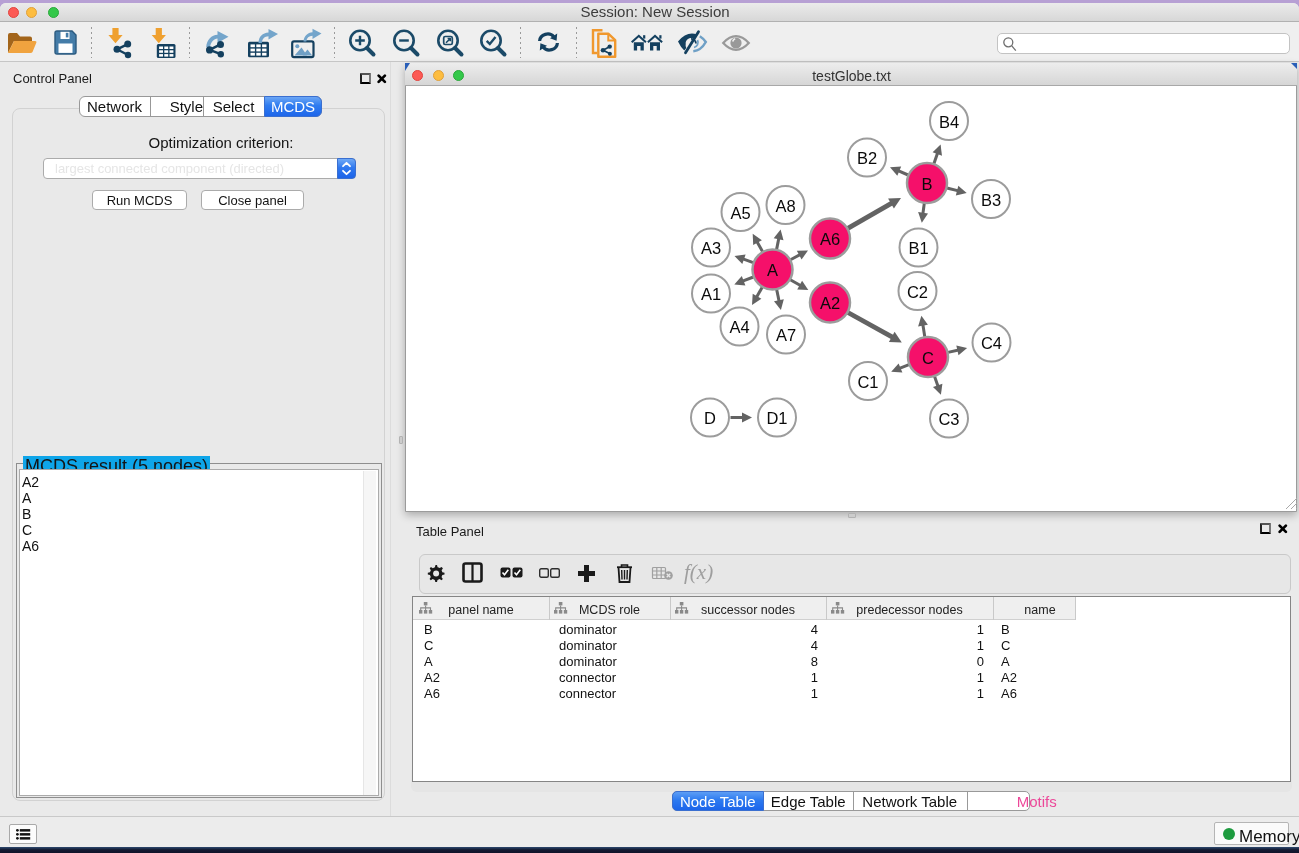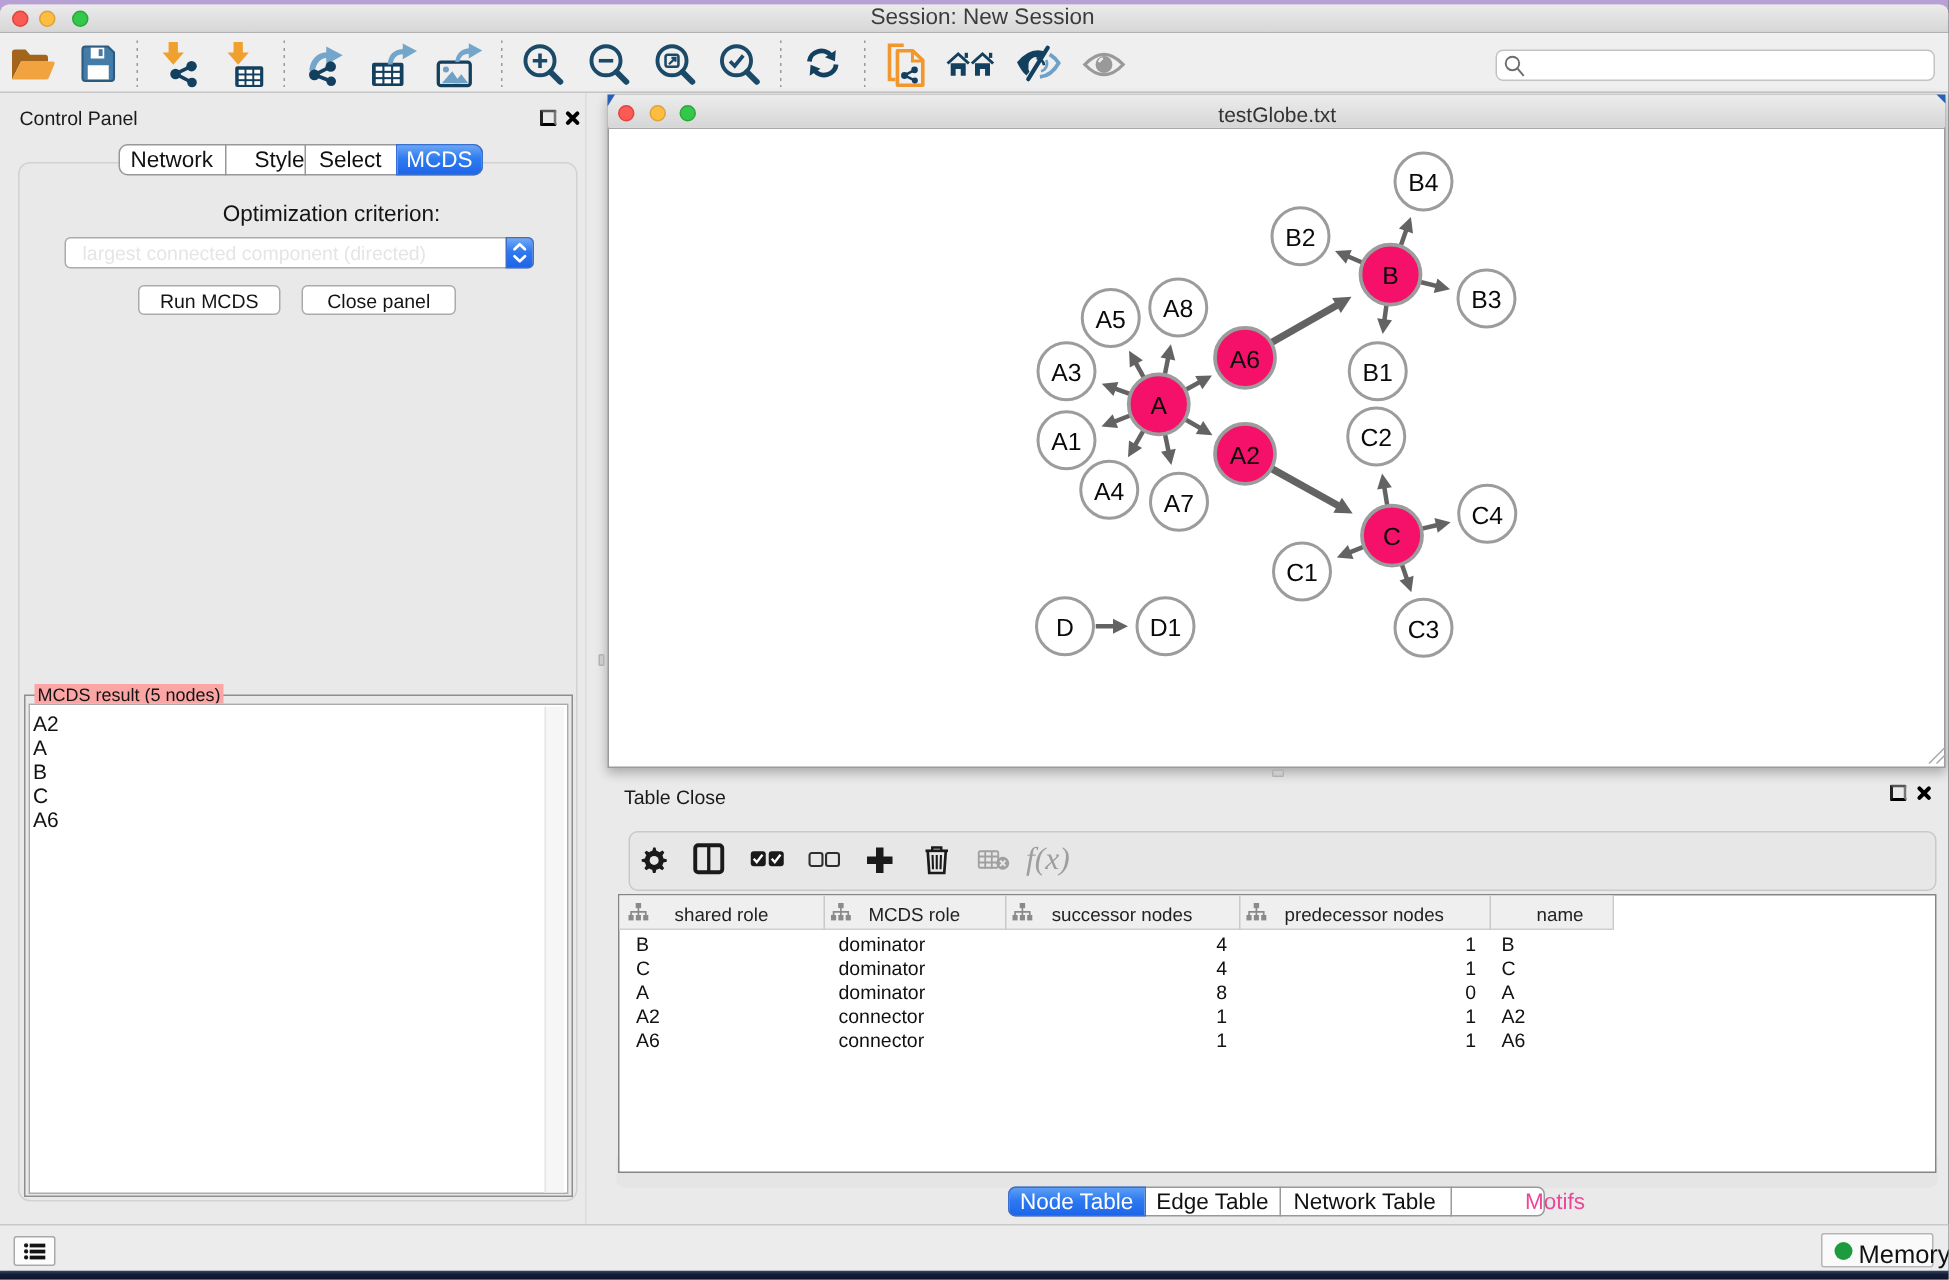--- a/index.html
+++ b/index.html
@@ -65,21 +65,21 @@
     <path d="M3 9.8 L6.5 13.2 L10 9.8" fill="none" stroke="#fff" stroke-width="1.8" stroke-linecap="round" stroke-linejoin="round"></path>
   </svg>
 <div class="txt" style="left:55px;top:161px;font-size:13px;color:#e5e5e5;">largest connected component (directed)</div>
 
 <div class="abs" style="left:92px;top:190px;width:95px;height:20px;background:#fff;border:1px solid #ababab;border-radius:4px;"></div>
 <div class="txt" style="left:92px;top:193px;width:95px;text-align:center;font-size:13px;color:#141414;">Run MCDS</div>
 <div class="abs" style="left:201px;top:190px;width:103px;height:20px;background:#fff;border:1px solid #ababab;border-radius:4px;"></div>
 <div class="txt" style="left:201px;top:193px;width:103px;text-align:center;font-size:13px;color:#141414;">Close panel</div>
 
 <div class="abs" style="left:16px;top:463px;width:366px;height:335px;border:1px solid #8e8e8e;"></div>
-<div class="txt" style="left:23px;top:456px;font-size:12px;color:#141414;background:#fca5a5;padding:0 2px;">MCDS result (5 nodes)</div>
+<div class="txt" style="left:23px;top:456px;font-size:18px;color:#141414;background:#0ea5e9;padding:0 2px;">MCDS result (5 nodes)</div>
 <div class="abs" style="left:19px;top:469px;width:360px;height:327px;background:#fff;border:1px solid #ababab;"></div>
 <div class="abs" style="left:363px;top:470.5px;width:13px;height:324px;background:#f6f6f6;border-left:1px solid #e6e6e6;"></div>
 <div class="txt" style="left:22px;top:474px;font-size:14px;color:#111;line-height:16px;">A2<br>A<br>B<br>C<br>A6</div>
 
 <div class="abs" style="left:405px;top:63px;width:892px;height:448.5px;background:#fff;border:1px solid #9b9b9b;border-radius:5px 5px 0 0;box-shadow:0 3px 8px rgba(0,0,0,0.28);"></div>
 <div class="abs" style="left:405px;top:63px;width:892px;height:22.5px;background:linear-gradient(#ededed,#d6d6d6);border-bottom:1px solid #a8a8a8;border-radius:5px 5px 0 0;"></div>
 <div class="abs" style="left:412px;top:69.5px;width:11px;height:11px;border-radius:50%;background:#fc5a55;border:0.5px solid #e1443f;"></div>
 <div class="abs" style="left:432.5px;top:69.5px;width:11px;height:11px;border-radius:50%;background:#fdbd40;border:0.5px solid #e0a03a;"></div>
 <div class="abs" style="left:452.5px;top:69.5px;width:11px;height:11px;border-radius:50%;background:#34c84a;border:0.5px solid #2aa83b;"></div>
 <div class="txt" style="left:405px;top:68px;width:893px;text-align:center;font-size:14px;color:#333;">testGlobe.txt</div>
@@ -173,21 +173,21 @@
 <circle cx="462.0" cy="295.0" r="19" fill="#FFFFFF" stroke="#9c9c9c" stroke-width="2"></circle>
 <text x="462.0" y="301.5" text-anchor="middle" font-family="Liberation Sans" font-size="16.5" fill="#0a0a0a">C1</text>
 <circle cx="543.0" cy="332.5" r="19" fill="#FFFFFF" stroke="#9c9c9c" stroke-width="2"></circle>
 <text x="543.0" y="339.0" text-anchor="middle" font-family="Liberation Sans" font-size="16.5" fill="#0a0a0a">C3</text>
 <circle cx="304.0" cy="331.5" r="19" fill="#FFFFFF" stroke="#9c9c9c" stroke-width="2"></circle>
 <text x="304.0" y="338.0" text-anchor="middle" font-family="Liberation Sans" font-size="16.5" fill="#0a0a0a">D</text>
 <circle cx="371.0" cy="331.5" r="19" fill="#FFFFFF" stroke="#9c9c9c" stroke-width="2"></circle>
 <text x="371.0" y="338.0" text-anchor="middle" font-family="Liberation Sans" font-size="16.5" fill="#0a0a0a">D1</text>
 </svg>
 
-<div class="txt" style="left:416px;top:523.5px;font-size:13px;color:#1a1a1a;">Table Close</div>
+<div class="txt" style="left:416px;top:523.5px;font-size:13px;color:#1a1a1a;">Table Panel</div>
 <div class="abs" style="left:1260px;top:523px;width:10.5px;height:10.5px;border-top:2px solid #555;border-right:2px solid #777;border-bottom:2px solid #000;border-left:2px solid #222;border-radius:1px;"></div>
 <svg style="left:1277.5px;top:523.5px" width="9.5" height="9.5" viewBox="0 0 9.5 9.5">
     <path d="M1.6 1.6 L7.9 7.9 M7.9 1.6 L1.6 7.9" stroke="#000" stroke-width="2.7" stroke-linecap="round"></path>
   </svg>
 
 <div class="abs" style="left:419px;top:554px;width:872px;height:40px;background:#e7e7e7;border:1px solid #c9c9c9;border-radius:6px;"></div>
 
 <svg style="left:426px;top:564px" width="19" height="19" viewBox="0 0 19 19">
     <path d="M9.5 1 L11 1 L11.6 3.2 A6.6 6.6 0 0 1 13.6 4.1 L15.7 3 L16.9 4.4 L15.6 6.3 A6.6 6.6 0 0 1 16.3 8.3 L18.5 8.8 L18.5 10.5 L16.3 11 A6.6 6.6 0 0 1 15.5 13 L16.8 14.9 L15.5 16.2 L13.6 15 A6.6 6.6 0 0 1 11.5 15.9 L11 18 L9.3 18 L8.8 15.9 A6.6 6.6 0 0 1 6.7 15 L4.8 16.2 L3.6 14.9 L4.8 13 A6.6 6.6 0 0 1 4 11 L1.8 10.4 L1.8 8.8 L4 8.3 A6.6 6.6 0 0 1 4.9 6.2 L3.7 4.4 L4.9 3.1 L6.8 4.2 A6.6 6.6 0 0 1 8.9 3.2 Z" fill="#1a1a1a"></path>
     <circle cx="10.1" cy="9.6" r="3" fill="#e7e7e7"></circle>
@@ -255,21 +255,21 @@
 <svg style="left:554px;top:602px" width="13" height="12" viewBox="0 0 13 12">
     <use href="#hier"></use>
   </svg>
 <svg style="left:675px;top:602px" width="13" height="12" viewBox="0 0 13 12">
     <use href="#hier"></use>
   </svg>
 <svg style="left:831px;top:602px" width="13" height="12" viewBox="0 0 13 12">
     <use href="#hier"></use>
   </svg>
 
-<div class="txt" style="left:413px;top:602.5px;width:136px;text-align:center;font-size:12.5px;color:#222;">shared role</div>
+<div class="txt" style="left:413px;top:602.5px;width:136px;text-align:center;font-size:12.5px;color:#222;">panel name</div>
 <div class="txt" style="left:549px;top:602.5px;width:121px;text-align:center;font-size:12.5px;color:#222;">MCDS role</div>
 <div class="txt" style="left:670px;top:602.5px;width:156px;text-align:center;font-size:12.5px;color:#222;">successor nodes</div>
 <div class="txt" style="left:826px;top:602.5px;width:167px;text-align:center;font-size:12.5px;color:#222;">predecessor nodes</div>
 <div class="txt" style="left:993px;top:602.5px;width:94px;text-align:center;font-size:12.5px;color:#222;">name</div>
 
 <div class="txt" style="left:424px;top:622px;font-size:13px;color:#111;line-height:16px;">B<br>C<br>A<br>A2<br>A6</div>
 <div class="txt" style="left:559px;top:622px;font-size:13px;color:#111;line-height:16px;">dominator<br>dominator<br>dominator<br>connector<br>connector</div>
 <div class="txt" style="left:700px;top:622px;width:118px;text-align:right;font-size:13px;color:#111;line-height:16px;">4<br>4<br>8<br>1<br>1</div>
 <div class="txt" style="left:860px;top:622px;width:124px;text-align:right;font-size:13px;color:#111;line-height:16px;">1<br>1<br>0<br>1<br>1</div>
 <div class="txt" style="left:1001px;top:622px;font-size:13px;color:#111;line-height:16px;">B<br>C<br>A<br>A2<br>A6</div>

